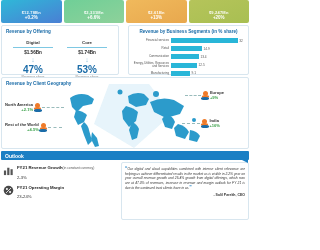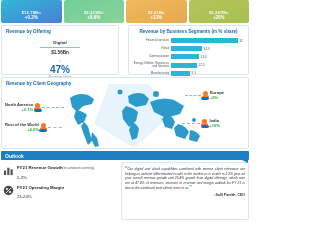--- a/index.html
+++ b/index.html
@@ -122,20 +122,28 @@
 
   <div class="panel left">
     <div class="ptitle">Revenue by Offering</div>
     <div class="offer-wrap">
       <div class="offer">
         <div class="nm">Digital</div>
         <div class="rule"></div>
         <div class="amt">$1.56Bn</div>
         <div class="arr">↓</div>
         <div class="pct">47%</div>
+        <div class="sub">Revenue share</div>
+      </div>
+      <div class="offer">
+        <div class="nm">Core</div>
+        <div class="rule"></div>
+        <div class="amt">$1.74Bn</div>
+        <div class="arr">↓</div>
+        <div class="pct">53%</div>
         <div class="sub">Revenue share</div>
       </div>
     </div>
   </div>
 
   <div class="panel right">
     <div class="ptitle center">Revenue by Business Segments (in % share)</div>
     <div class="bars" id="bars">
         <div class="bar-row">
           <div class="bar-lab">Financial services</div>

